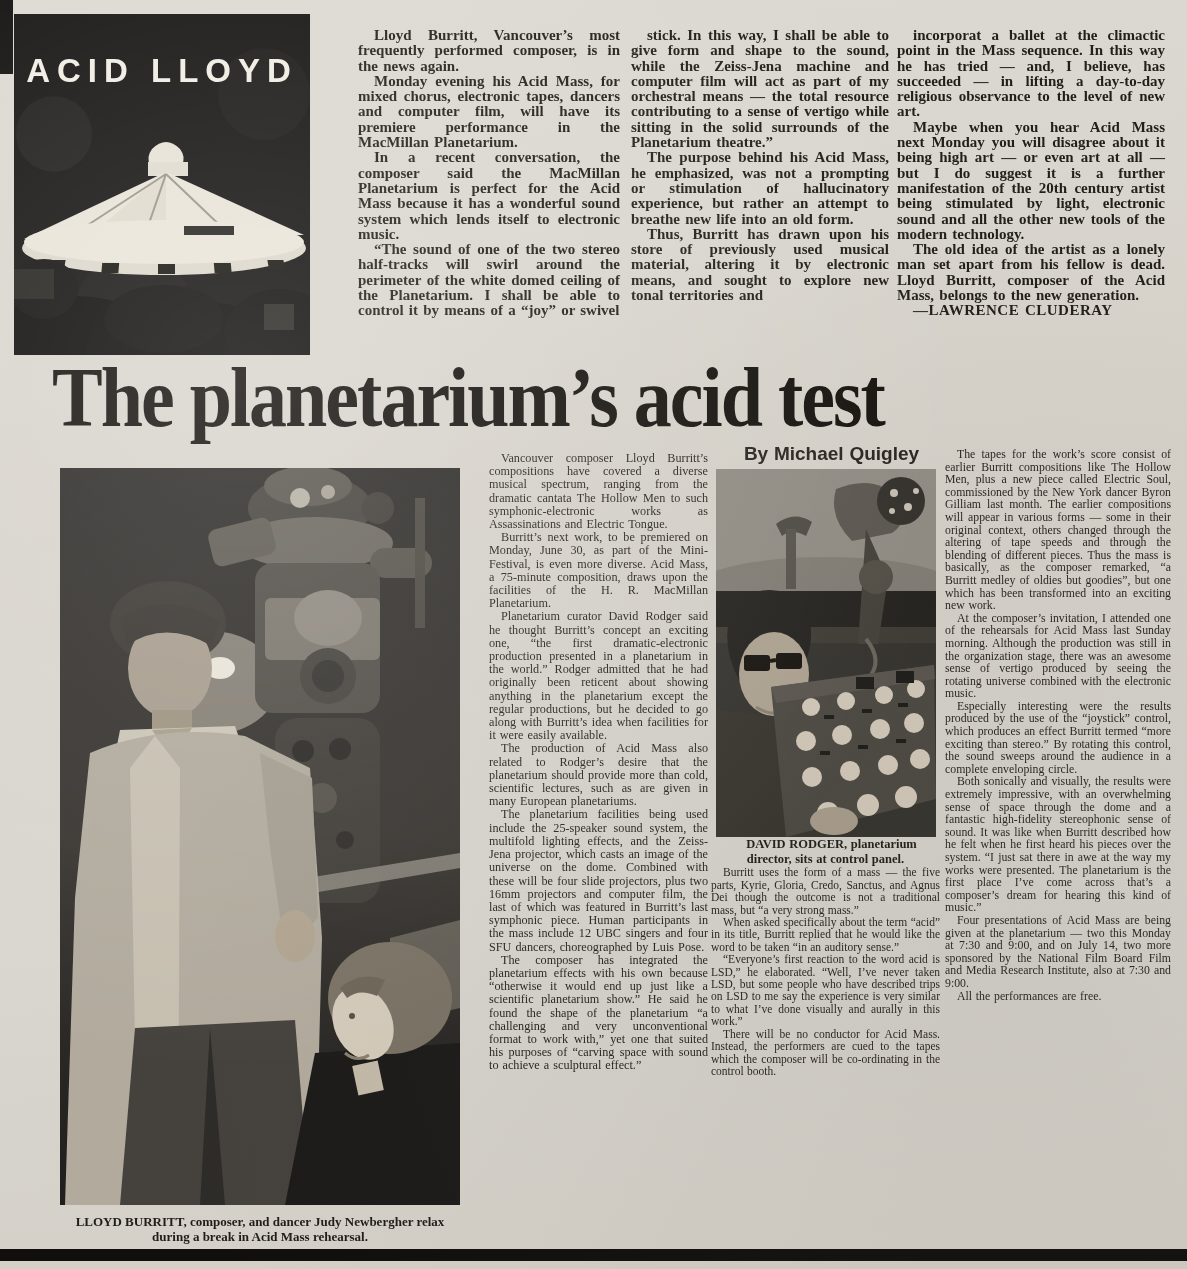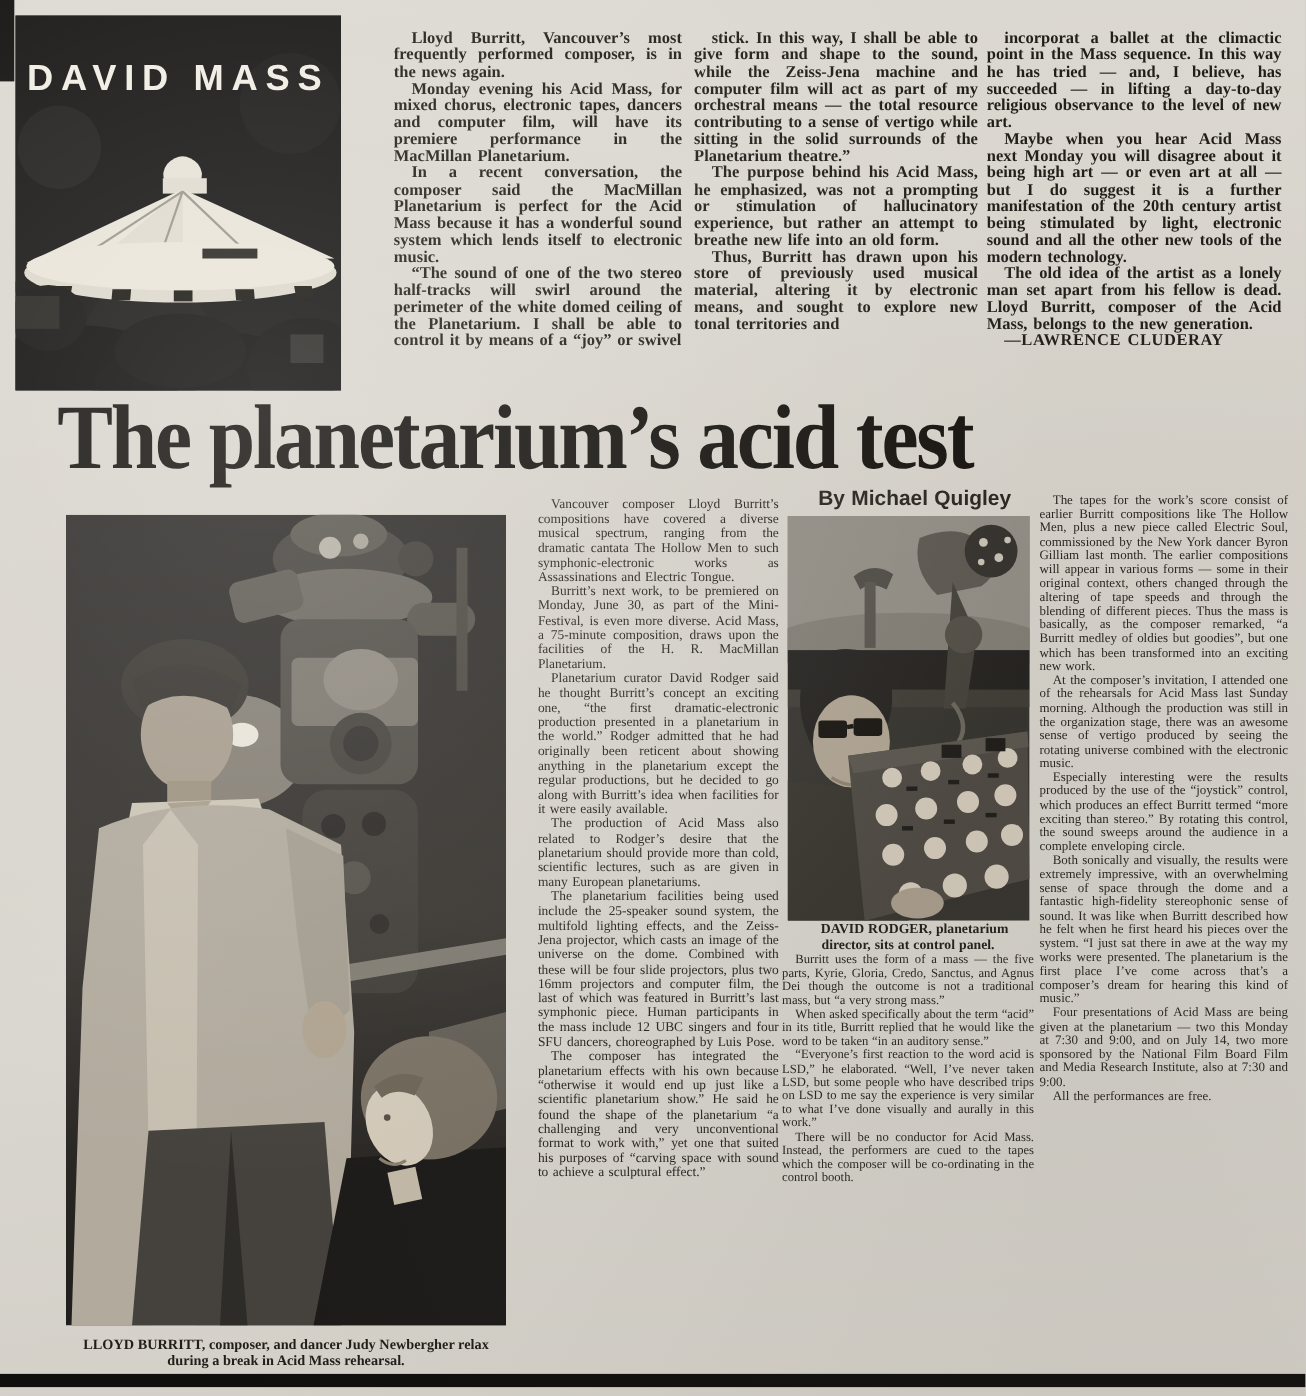--- a/index.html
+++ b/index.html
@@ -86,21 +86,21 @@
       </g>
 
       <ellipse cx="60" cy="330" rx="90" ry="48" fill="#0d0c0b"></ellipse>
       <ellipse cx="180" cy="340" rx="110" ry="52" fill="#0e0d0c"></ellipse>
       <ellipse cx="150" cy="305" rx="60" ry="34" fill="#11100e"></ellipse>
       <ellipse cx="265" cy="320" rx="55" ry="45" fill="#100f0d"></ellipse>
       <ellipse cx="30" cy="275" rx="34" ry="30" fill="#121110"></ellipse>
       <rect x="0" y="255" width="40" height="30" fill="#24221e"></rect>
       <rect x="250" y="290" width="30" height="26" fill="#2a2824"></rect>
     </svg>
-    <div class="acid-title">DAVID MASS</div>
+    <div class="acid-title">ACID LLOYD</div>
   </div>
 
   <div class="topcol tc1">
     <p>Lloyd Burritt, Vancouver’s most frequently performed composer, is in the news again.</p>
     <p>Monday evening his Acid Mass, for mixed chorus, electronic tapes, dancers and computer film, will have its premiere performance in the MacMillan Planetarium.</p>
     <p>In a recent conversation, the composer said the MacMillan Planetarium is perfect for the Acid Mass because it has a wonderful sound system which lends itself to electronic music.</p>
     <p>“The sound of one of the two stereo half-tracks will swirl around the perimeter of the white domed ceiling of the Planetarium. I shall be able to control it by means of a “joy” or swivel</p>
   </div>
   <div class="topcol tc2">
     <p>stick. In this way, I shall be able to give form and shape to the sound, while the Zeiss-Jena machine and computer film will act as part of my orchestral means — the total resource contributing to a sense of vertigo while sitting in the solid surrounds of the Planetarium theatre.”</p>

